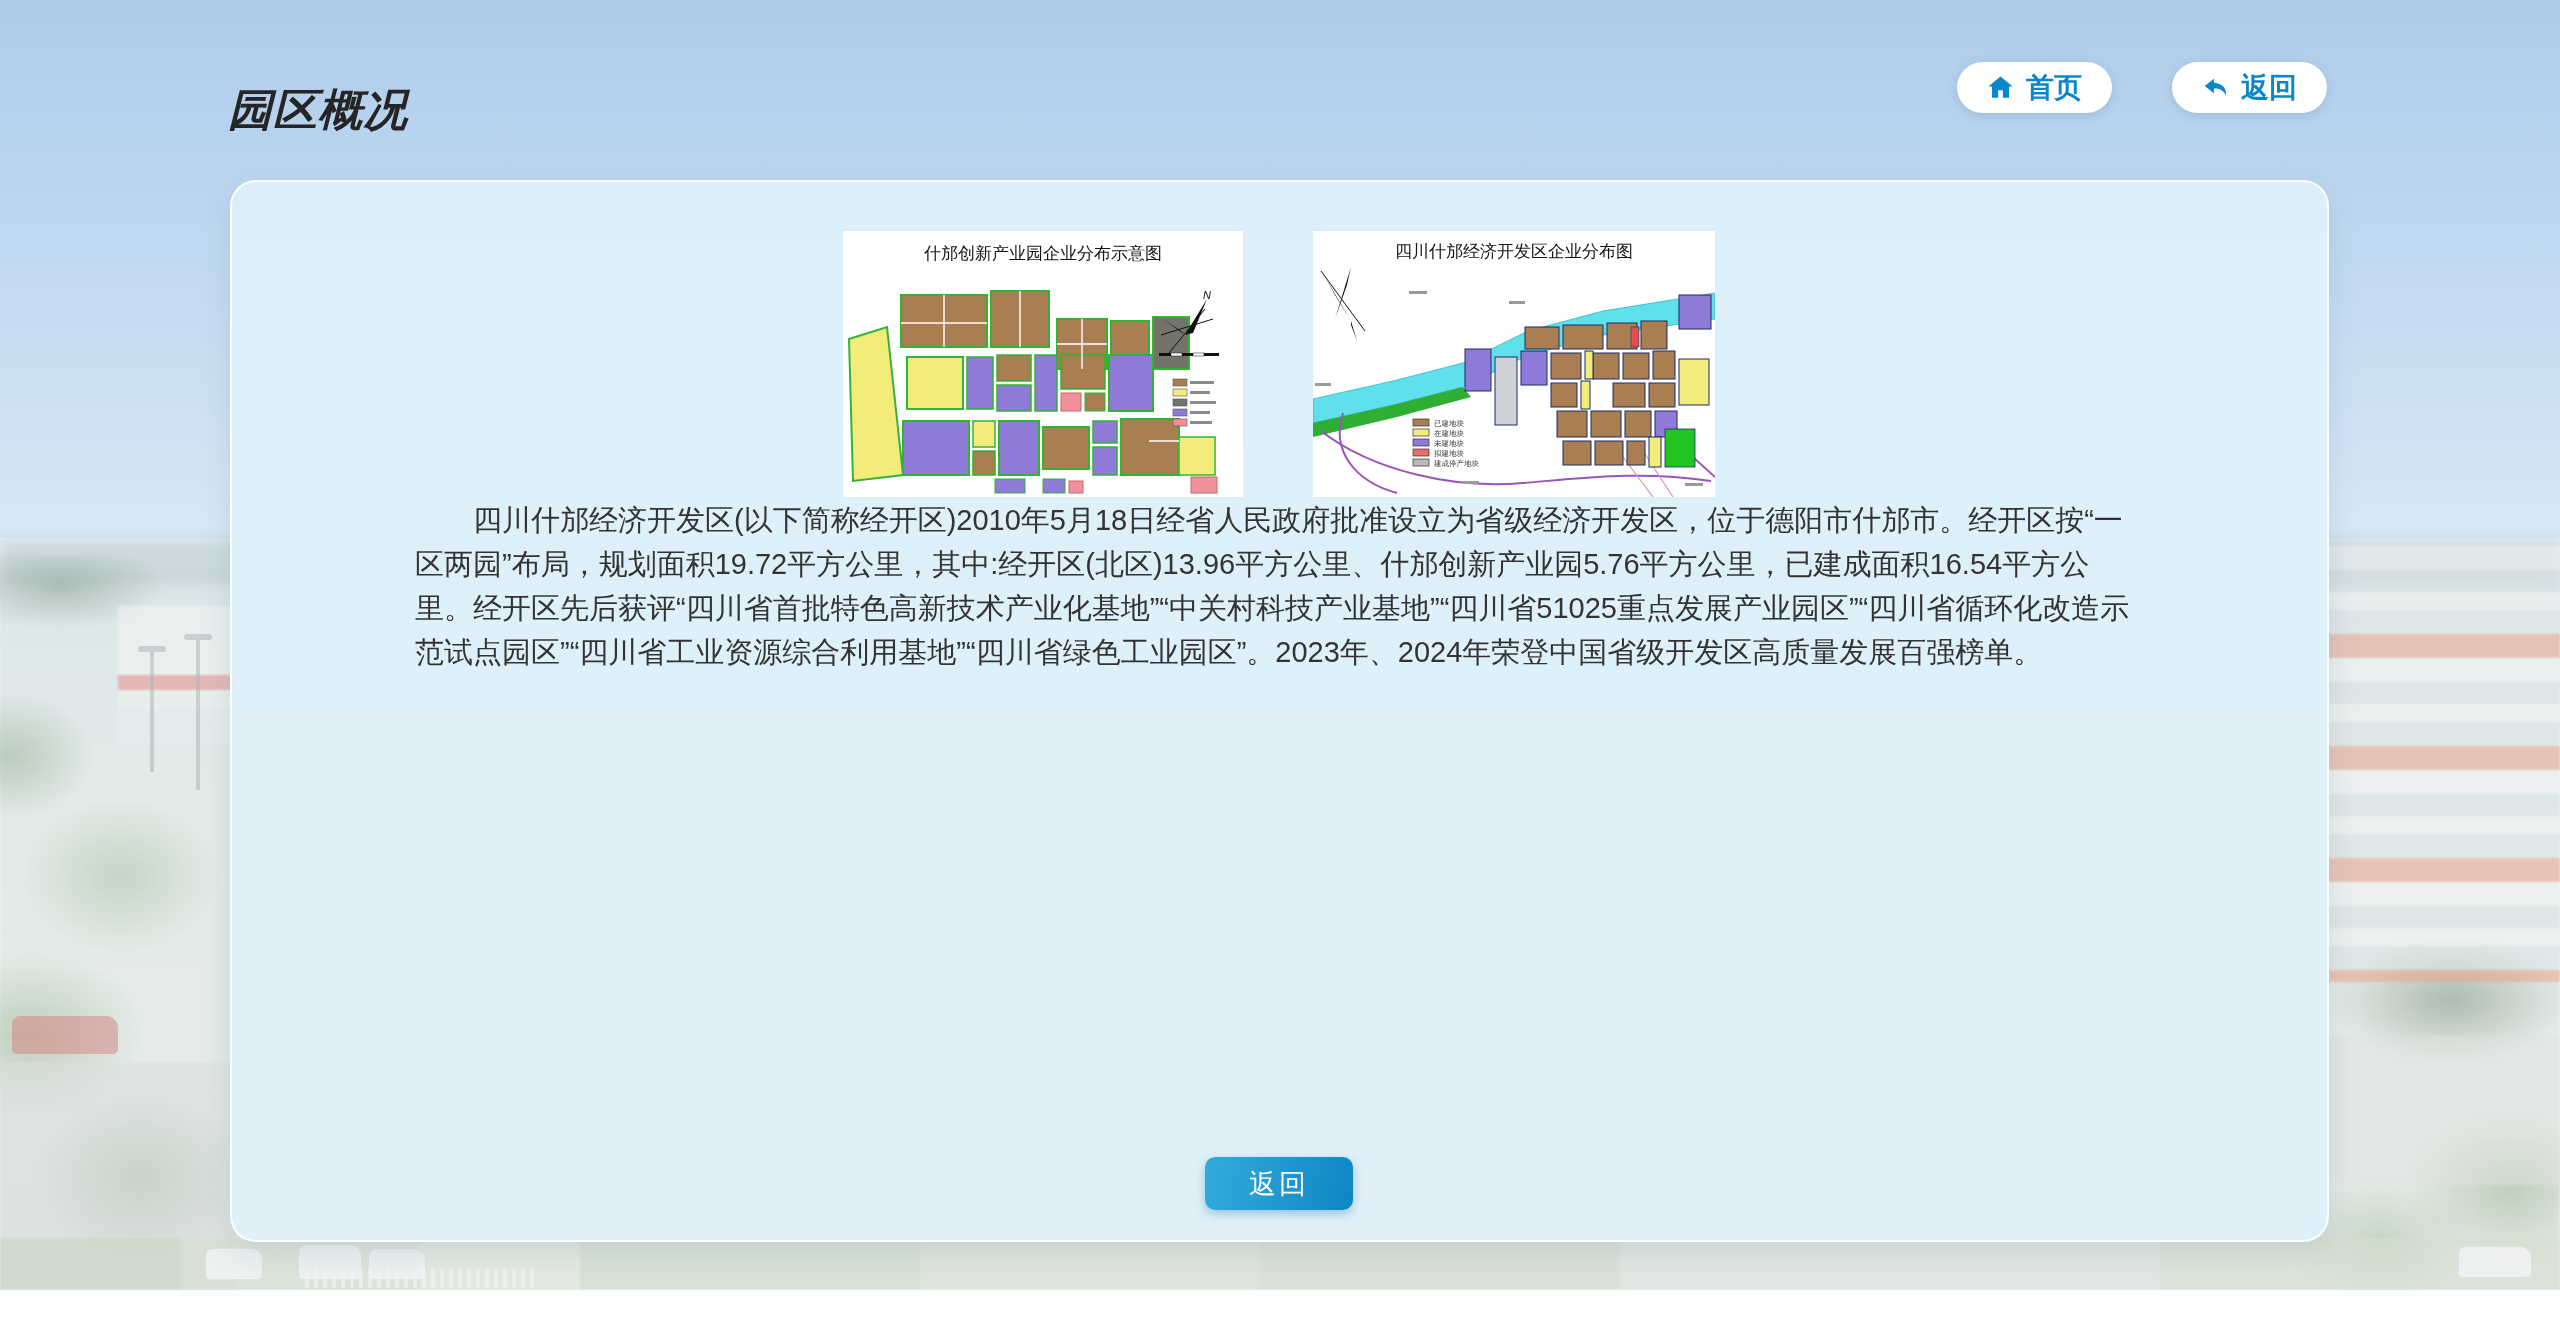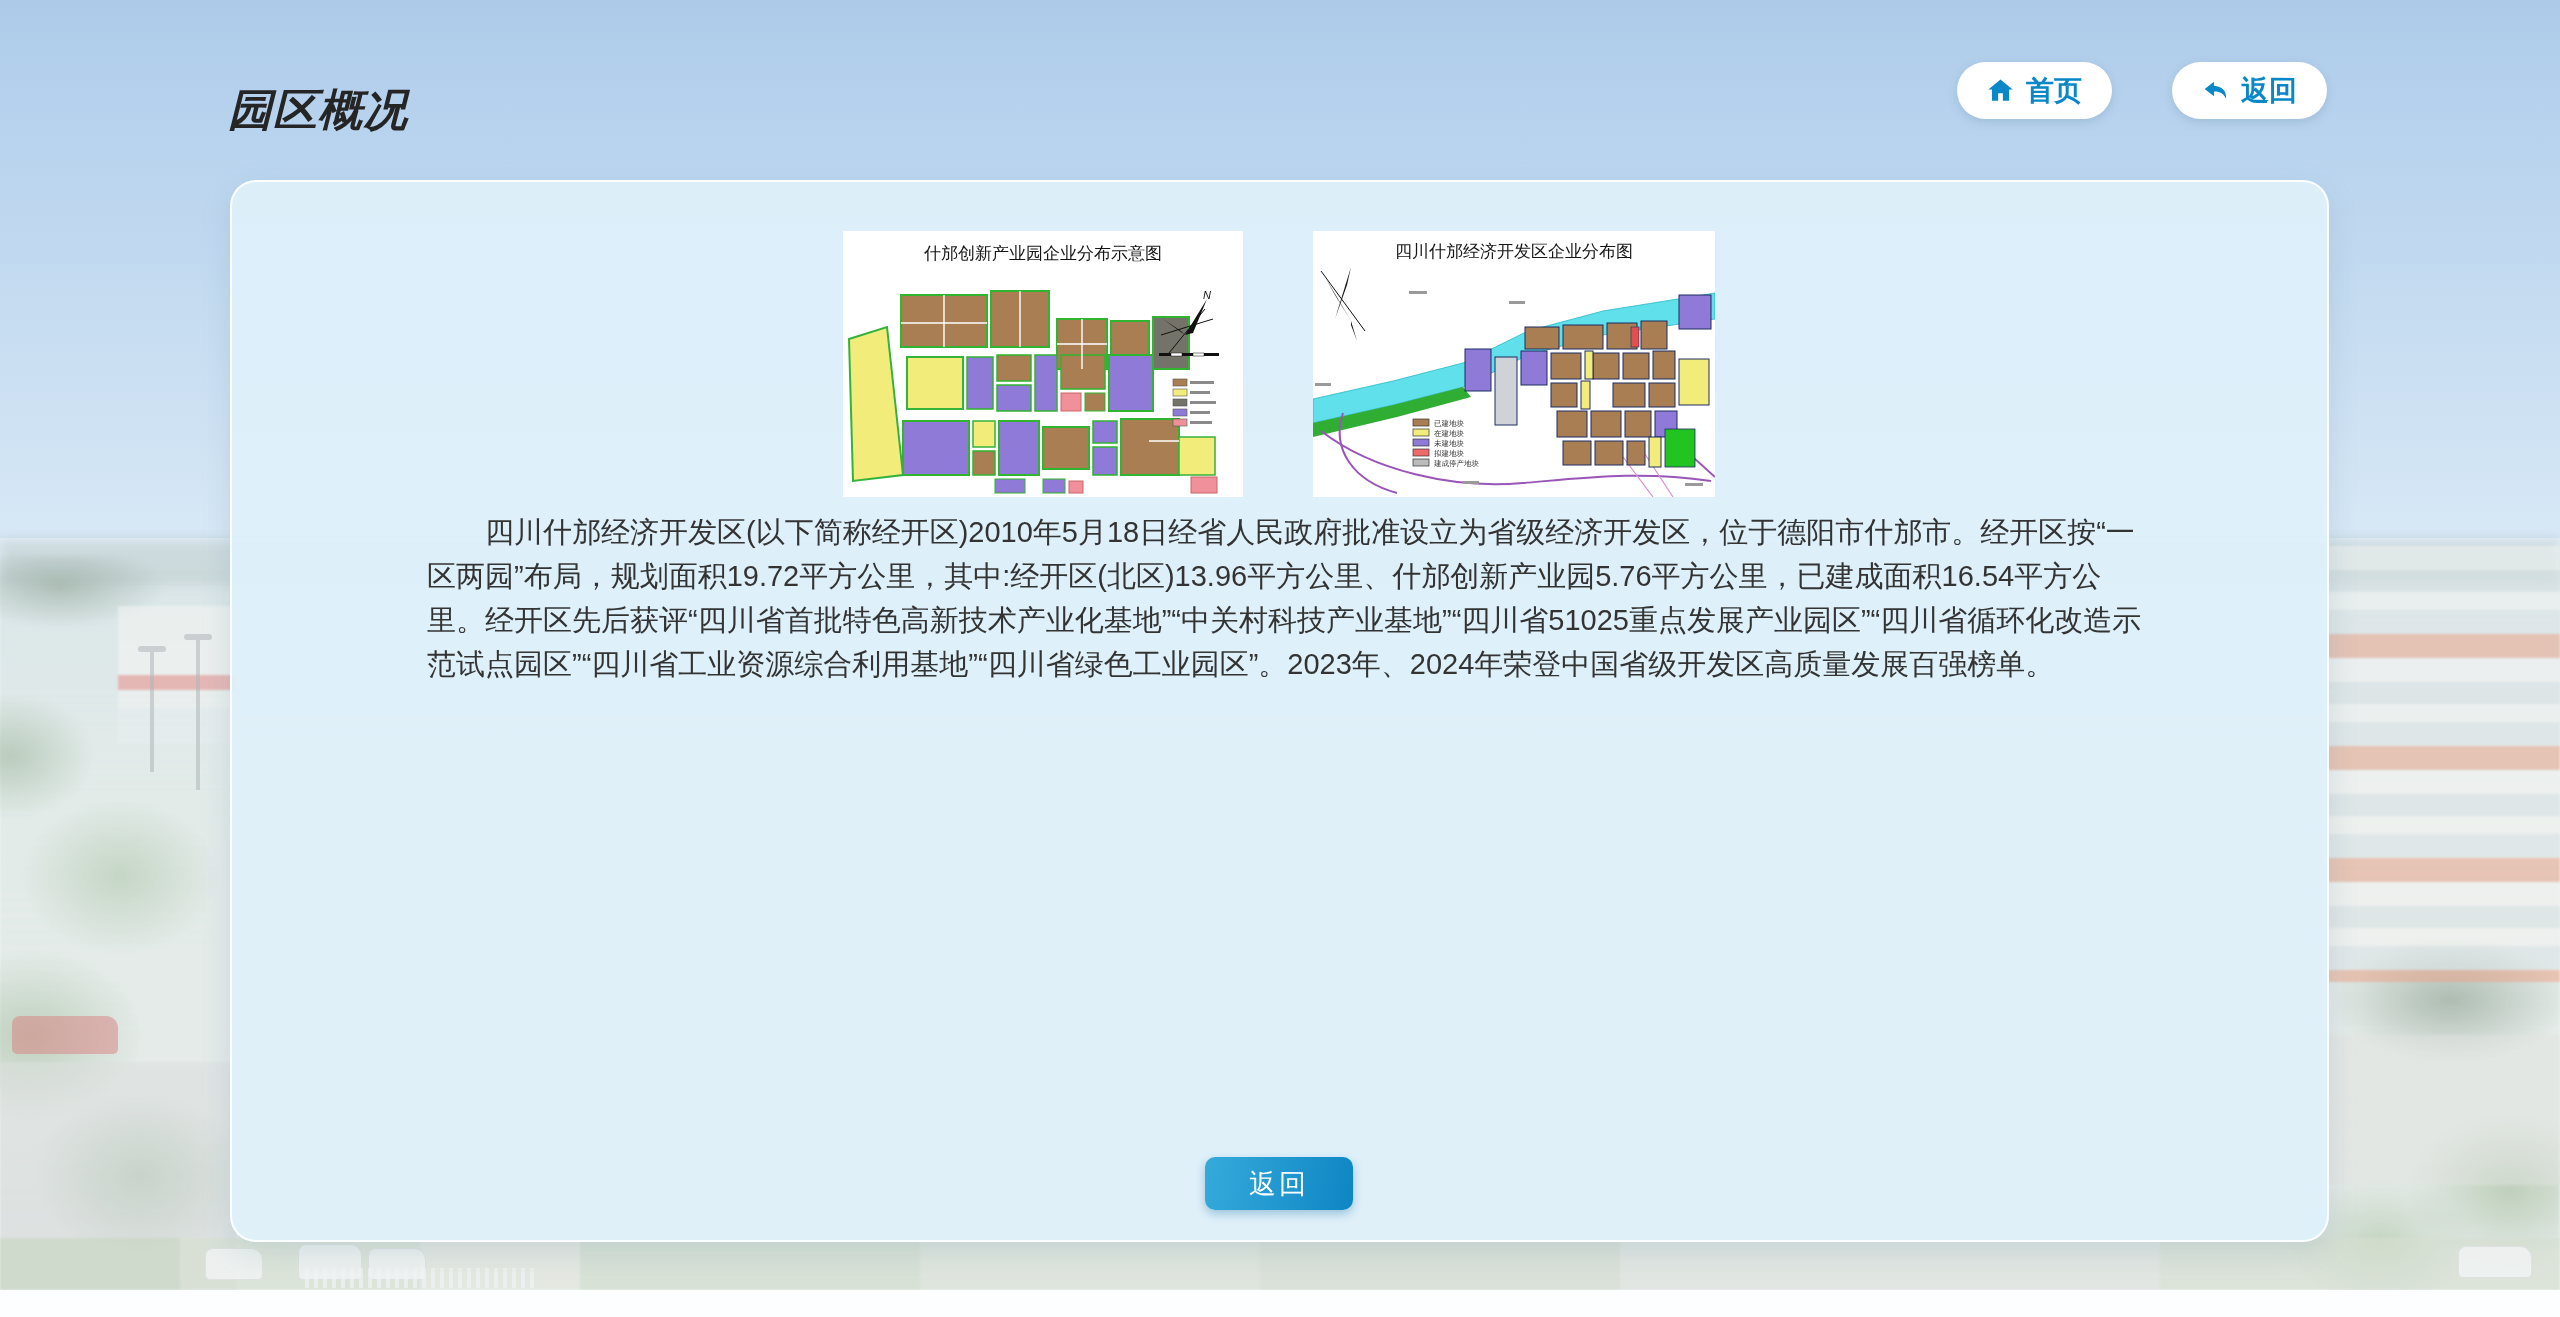--- a/index.html
+++ b/index.html
@@ -39,33 +39,33 @@
   .car.red{background:#c94b4b;opacity:.5;}
   .car.white{background:#edf0f1;border:1px solid #cfd5d8;opacity:.8;}
   .fence{background:repeating-linear-gradient(90deg,#eaf0f2 0 4px,transparent 4px 9px);opacity:.65;}
   .bottom-band{left:0;right:0;top:1238px;height:52px;opacity:.6;filter:blur(1px);
     background:linear-gradient(90deg,#b0c4a5 0 180px,#c5d3bb 180px 420px,#d7decf 420px 580px,#bbceb3 580px 920px,#cbd5c3 920px 1260px,#c1ccb9 1260px 1620px,#d2d7d1 1620px 2160px,#c5d1bc 2160px 100%);}
   .bottom-white{left:0;right:0;top:1290px;height:27px;background:#fcfeff;}
   .veil{left:0;right:0;top:538px;height:779px;background:rgba(255,255,255,.30);}
   
   .page-title{left:228px;top:52px;font-size:44px;font-weight:700;color:#252525;letter-spacing:1px;font-style:italic;}
   .nav{top:62px;right:233px;display:flex;gap:60px;}
-  .pill{display:flex;align-items:center;justify-content:flex-start;gap:12px;height:57px;padding:0 30px;
+  .pill{display:flex;align-items:center;justify-content:flex-start;gap:12px;height:51px;padding:0 30px;
     background:#fff;border:none;border-radius:29px;cursor:pointer;
     box-shadow:0 3px 10px rgba(90,130,160,.25);}
   .pill span{font-size:28px;font-weight:700;color:#0a87c9;}
   .pill svg{width:27px;height:27px;fill:#0a87c9;}
   
   .card{left:230px;top:180px;width:2095px;height:1058px;border-radius:26px;
     background:rgba(222,240,250,.94);border:2px solid rgba(255,255,255,.9);
     box-shadow:0 10px 28px rgba(110,145,170,.22);}
   .map{top:49px;width:400px;height:266px;background:#fff;}
   .map.left{left:611px;}
   .map.right{left:1081px;width:402px;}
-  .overview-text{left:183px;top:316px;width:1730px;margin:12px;font-size:29px;line-height:44px;color:#333;
+  .overview-text{left:183px;top:316px;width:1730px;margin:0;font-size:29px;line-height:44px;color:#333;
     text-indent:58px;text-align:left;}
   .btn-back-bottom{left:973px;top:975px;width:148px;height:53px;border:none;border-radius:10px;cursor:pointer;
     background:linear-gradient(100deg,#35aadb 0%,#0e86c4 100%);color:#fff;font-size:27px;letter-spacing:3px;
     font-family:"Liberation Sans",sans-serif;box-shadow:0 4px 10px rgba(25,115,165,.35);}
   .map text.mtitle{font-family:"Liberation Serif",serif;font-size:17px;fill:#141414;}
   .map text.leg{font-family:"Liberation Sans",sans-serif;font-size:7.5px;fill:#333;}
 </style>
 </head>
 <body>
 

